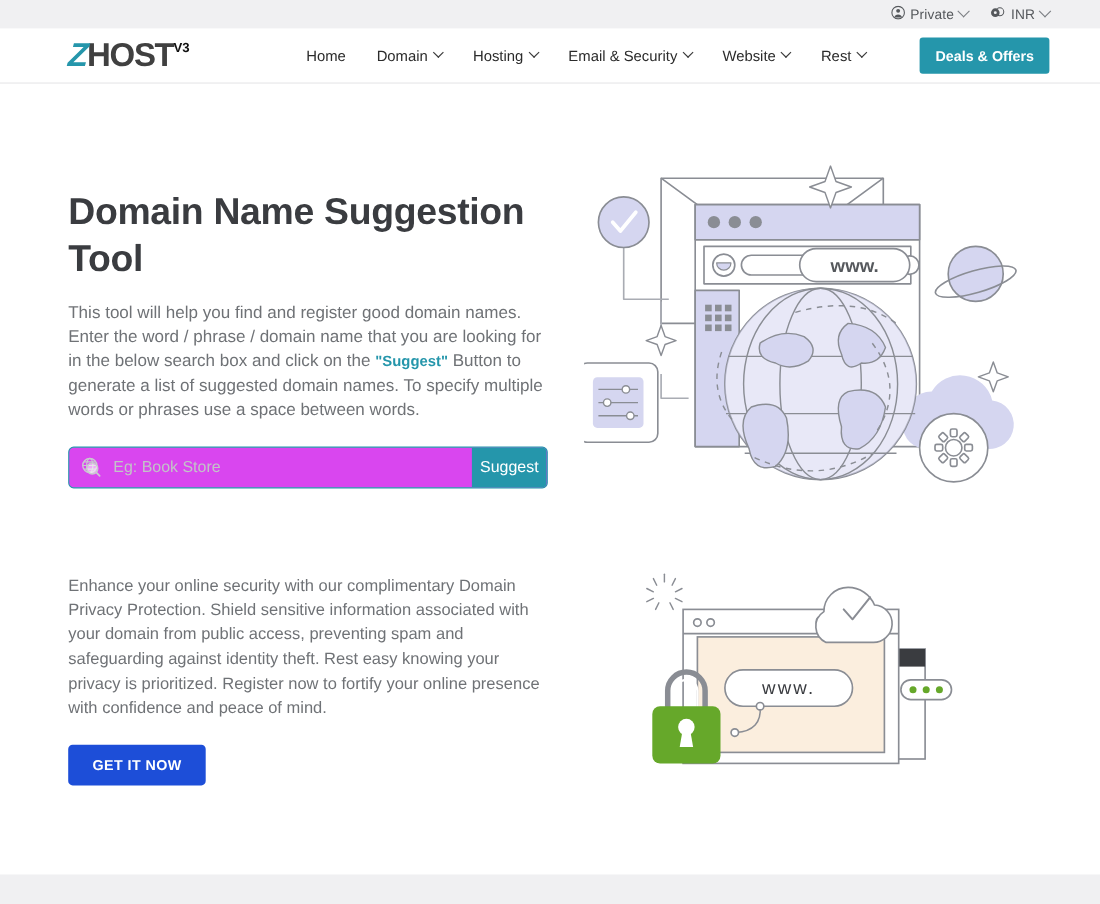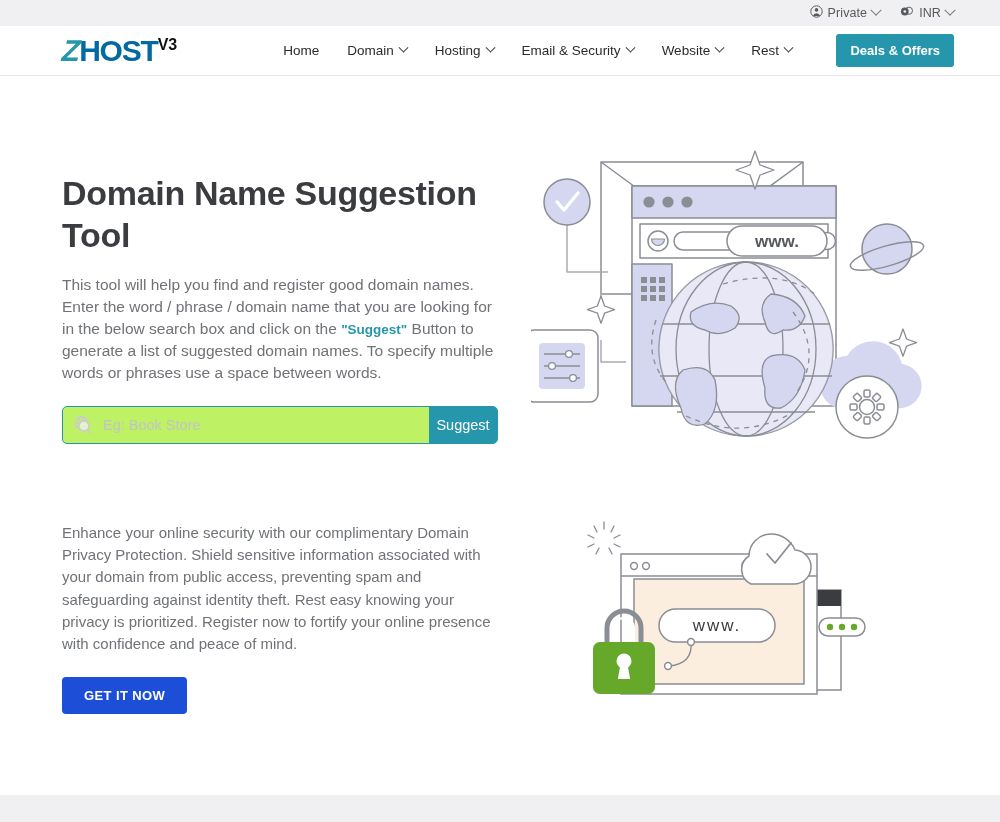--- a/index.html
+++ b/index.html
@@ -50,23 +50,23 @@
     margin-left: 62px;
     display: flex;
     align-items: flex-start;
     font-weight: bold;
     font-size: 30px;
     line-height: 1;
     letter-spacing: -1.2px;
     cursor: pointer;
   }
   .logo-z { color: #2596ab; font-style: italic; transform: skewX(-4deg); }
-  .logo-host { color: #0369a1; }
+  .logo-host { color: #404040; }
   .logo-v3 {
-    font-size: 16px;
+    font-size: 12px;
     color: #101010;
     font-weight: bold;
     position: relative;
     top: 1px;
     letter-spacing: 0;
   }
 
   .nav {
     display: flex;
     align-items: center;
@@ -137,21 +137,21 @@
 
   
   .searchbar {
     margin-top: 22px;
     width: 436px;
     height: 38px;
     display: flex;
     border: 1.5px solid #2596ab;
     border-radius: 5px;
     overflow: hidden;
-    background: #bef264;
+    background: #d946ef;
   }
   .search-ico-wrap {
     width: 40px;
     display: flex;
     align-items: center;
     justify-content: center;
     flex-shrink: 0;
   }
   .search-input {
     flex: 1;

